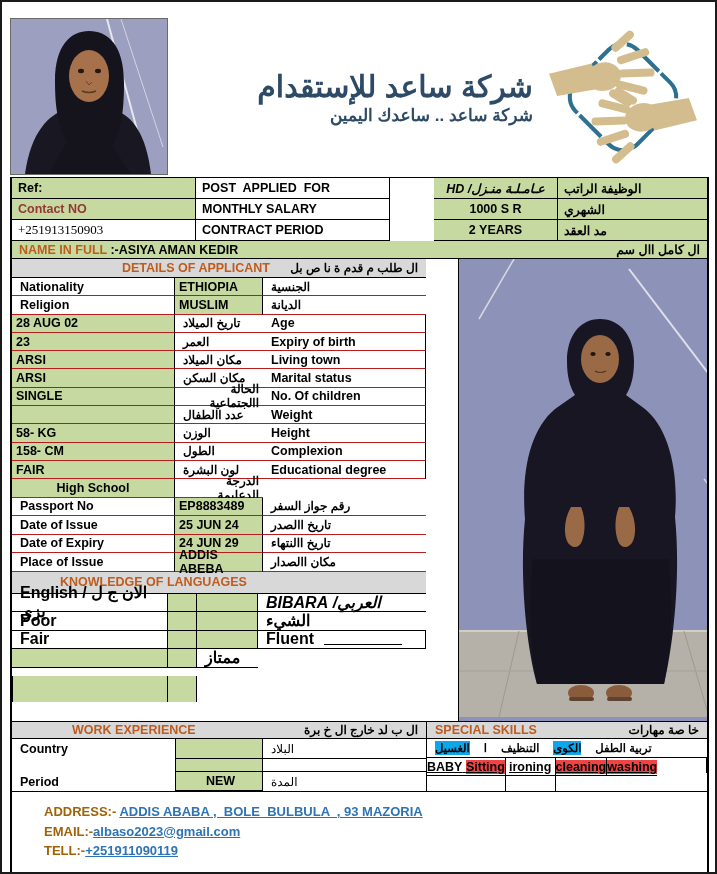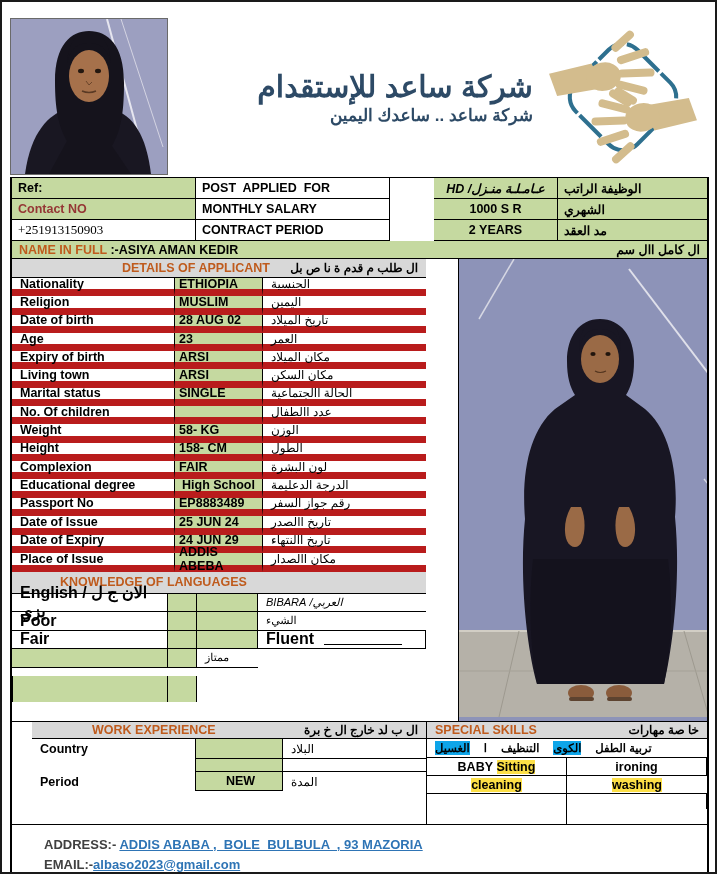--- a/index.html
+++ b/index.html
@@ -49,63 +49,63 @@
   .left-col { width:414px; flex:none; }
   .photo-col { flex:1; border-left:1px solid #000; overflow:hidden; background:#8d93b8; }
 
   .band { background:#d8d8d8; border-bottom:1px solid #000; display:flex; align-items:center;
           justify-content:space-between; padding:0 8px 0 0; }
   .band-title { color:#bf5b1d; font-weight:bold; font-size:12.5px; padding-left:110px; }
   .band-title.nopad { padding-left:48px; }
   .band-ar { font-size:12px; font-weight:bold; }
 
   .dgrid { display:grid; grid-template-columns:163px 88px 1fr; }
-  .dcell { border-bottom:7px solid #b91c1c; border-right:1px solid #000; display:flex; align-items:center;
+  .dcell { border-bottom:1px solid #b91c1c; border-right:1px solid #000; display:flex; align-items:center;
            font-size:12.5px; height:18.3px; padding:0 4px 0 8px; font-weight:600; }
   .dcell.val { background:#c5d9a0; font-weight:bold; padding-left:4px; }
   .dcell.val.center { justify-content:center; }
-  .dcell.ar { border-right:none; justify-content:flex-end; font-weight:normal; font-size:12px; }
+  .dcell.ar { border-right:none; justify-content:flex-end; font-weight:bold; font-size:12px; }
   .pgrid .dcell { height:18.5px; }
 
   
   .lgrid { display:grid; grid-template-columns:156px 29px 61px 1fr; }
   .lcell { border-bottom:1px solid #000; border-right:1px solid #000; display:flex; align-items:center;
            font-size:16px; height:18.5px; padding:0 5px 0 8px; font-weight:700; }
   .lcell.g { background:#c5d9a0; }
-  .lcell.ar { border-right:none; justify-content:flex-end; font-weight:normal; font-size:11px; }
+  .lcell.ar { border-right:none; justify-content:flex-end; font-weight:bold; font-size:16px; }
   .lcell.empty { border-bottom:none; }
   .fluent-line { display:inline-block; width:78px; border-bottom:1.5px solid #000; height:12px; margin-left:10px; }
 
   
   .bottom { display:flex; border-top:1px solid #000; }
-  .work { width:414px; flex:none;padding-left:20px; }
+  .work { width:414px; flex:none; }
   .skills { flex:1; border-left:1px solid #000; }
   .wband { height:17px; }
   .wgrid { display:grid; grid-template-columns:163px 88px 1fr; }
   .wc { display:flex; align-items:center; font-size:12.5px; font-weight:600; padding:0 5px 0 8px; }
   .wc.lbl1 { height:20px; }
   .wc.sp { height:13px; }
   .wc.lbl2 { height:19px; }
   .wc.gval { background:#c5d9a0; border:1px solid #000; border-top:none; font-weight:bold; justify-content:center; }
   .wc.arl { justify-content:flex-end; font-weight:normal; font-size:12px; border-bottom:1px solid #000; }
   .wc.arl.nb { border-bottom:none; }
 
   .sk-arrow { display:flex; align-items:center; height:19px; border-bottom:1px solid #000;
               font-size:11.5px; font-weight:bold; gap:14px; padding:0 10px 0 8px; }
   .sk-tag.hl { background:#0ea5e9; }
-  .sk-grid { display:grid; grid-template-columns:1fr 1fr; }
+  .sk-grid { display:grid; grid-template-columns:1fr 1fr 1fr 1fr 1fr;text-decoration:underline; }
   .sk-cell { border-right:1px solid #000; border-bottom:1px solid #000; height:18px; display:flex;
              align-items:center; justify-content:center; font-size:12.5px; font-weight:bold; }
   .sk-cell:last-child, .sk-cell.lastc { border-right:none; }
   .sk-cell.empty { height:15px; border-bottom:none; }
-  .hl { background:#fde047; }
+  .hl { background:#ef4444; }
 
   
   .footer { border-top:1px solid #000; padding:10px 10px 20px 32px; font-size:13px; font-weight:bold; line-height:1.5; }
-  .f-label { color:#404040; }
+  .f-label { color:#a16207; }
   .f-link { color:#2e74b5; text-decoration:underline; }
 
   [dir="rtl"] { direction:rtl; }
 </style>
 </head>
 <body>
 
 <div class="page">
   <div class="inner">
 
@@ -181,22 +181,21 @@
           <div class="band" style="height:19px">
             <span class="band-title">DETAILS OF APPLICANT</span>
             <span class="band-ar" dir="rtl">ال طلب م قدم ة  نا ص بل</span>
           </div>
           <div class="dgrid">
             <div class="dcell">Nationality</div>
             <div class="dcell val">ETHIOPIA</div>
             <div class="dcell ar" dir="rtl">الجنسية</div>
             <div class="dcell">Religion</div>
             <div class="dcell val">MUSLIM</div>
-            <div class="dcell ar" dir="rtl">اليمين</div>
-            <div class="dcell">Date of birth</div>
+            <div class="dcell ar" dir="rtl">الديانة</div>
             <div class="dcell val">28 AUG 02</div>
             <div class="dcell ar" dir="rtl">تاريخ الميلاد</div>
             <div class="dcell">Age</div>
             <div class="dcell val">23</div>
             <div class="dcell ar" dir="rtl">العمر</div>
             <div class="dcell">Expiry of birth</div>
             <div class="dcell val">ARSI</div>
             <div class="dcell ar" dir="rtl">مكان الميلاد</div>
             <div class="dcell">Living town</div>
             <div class="dcell val">ARSI</div>

